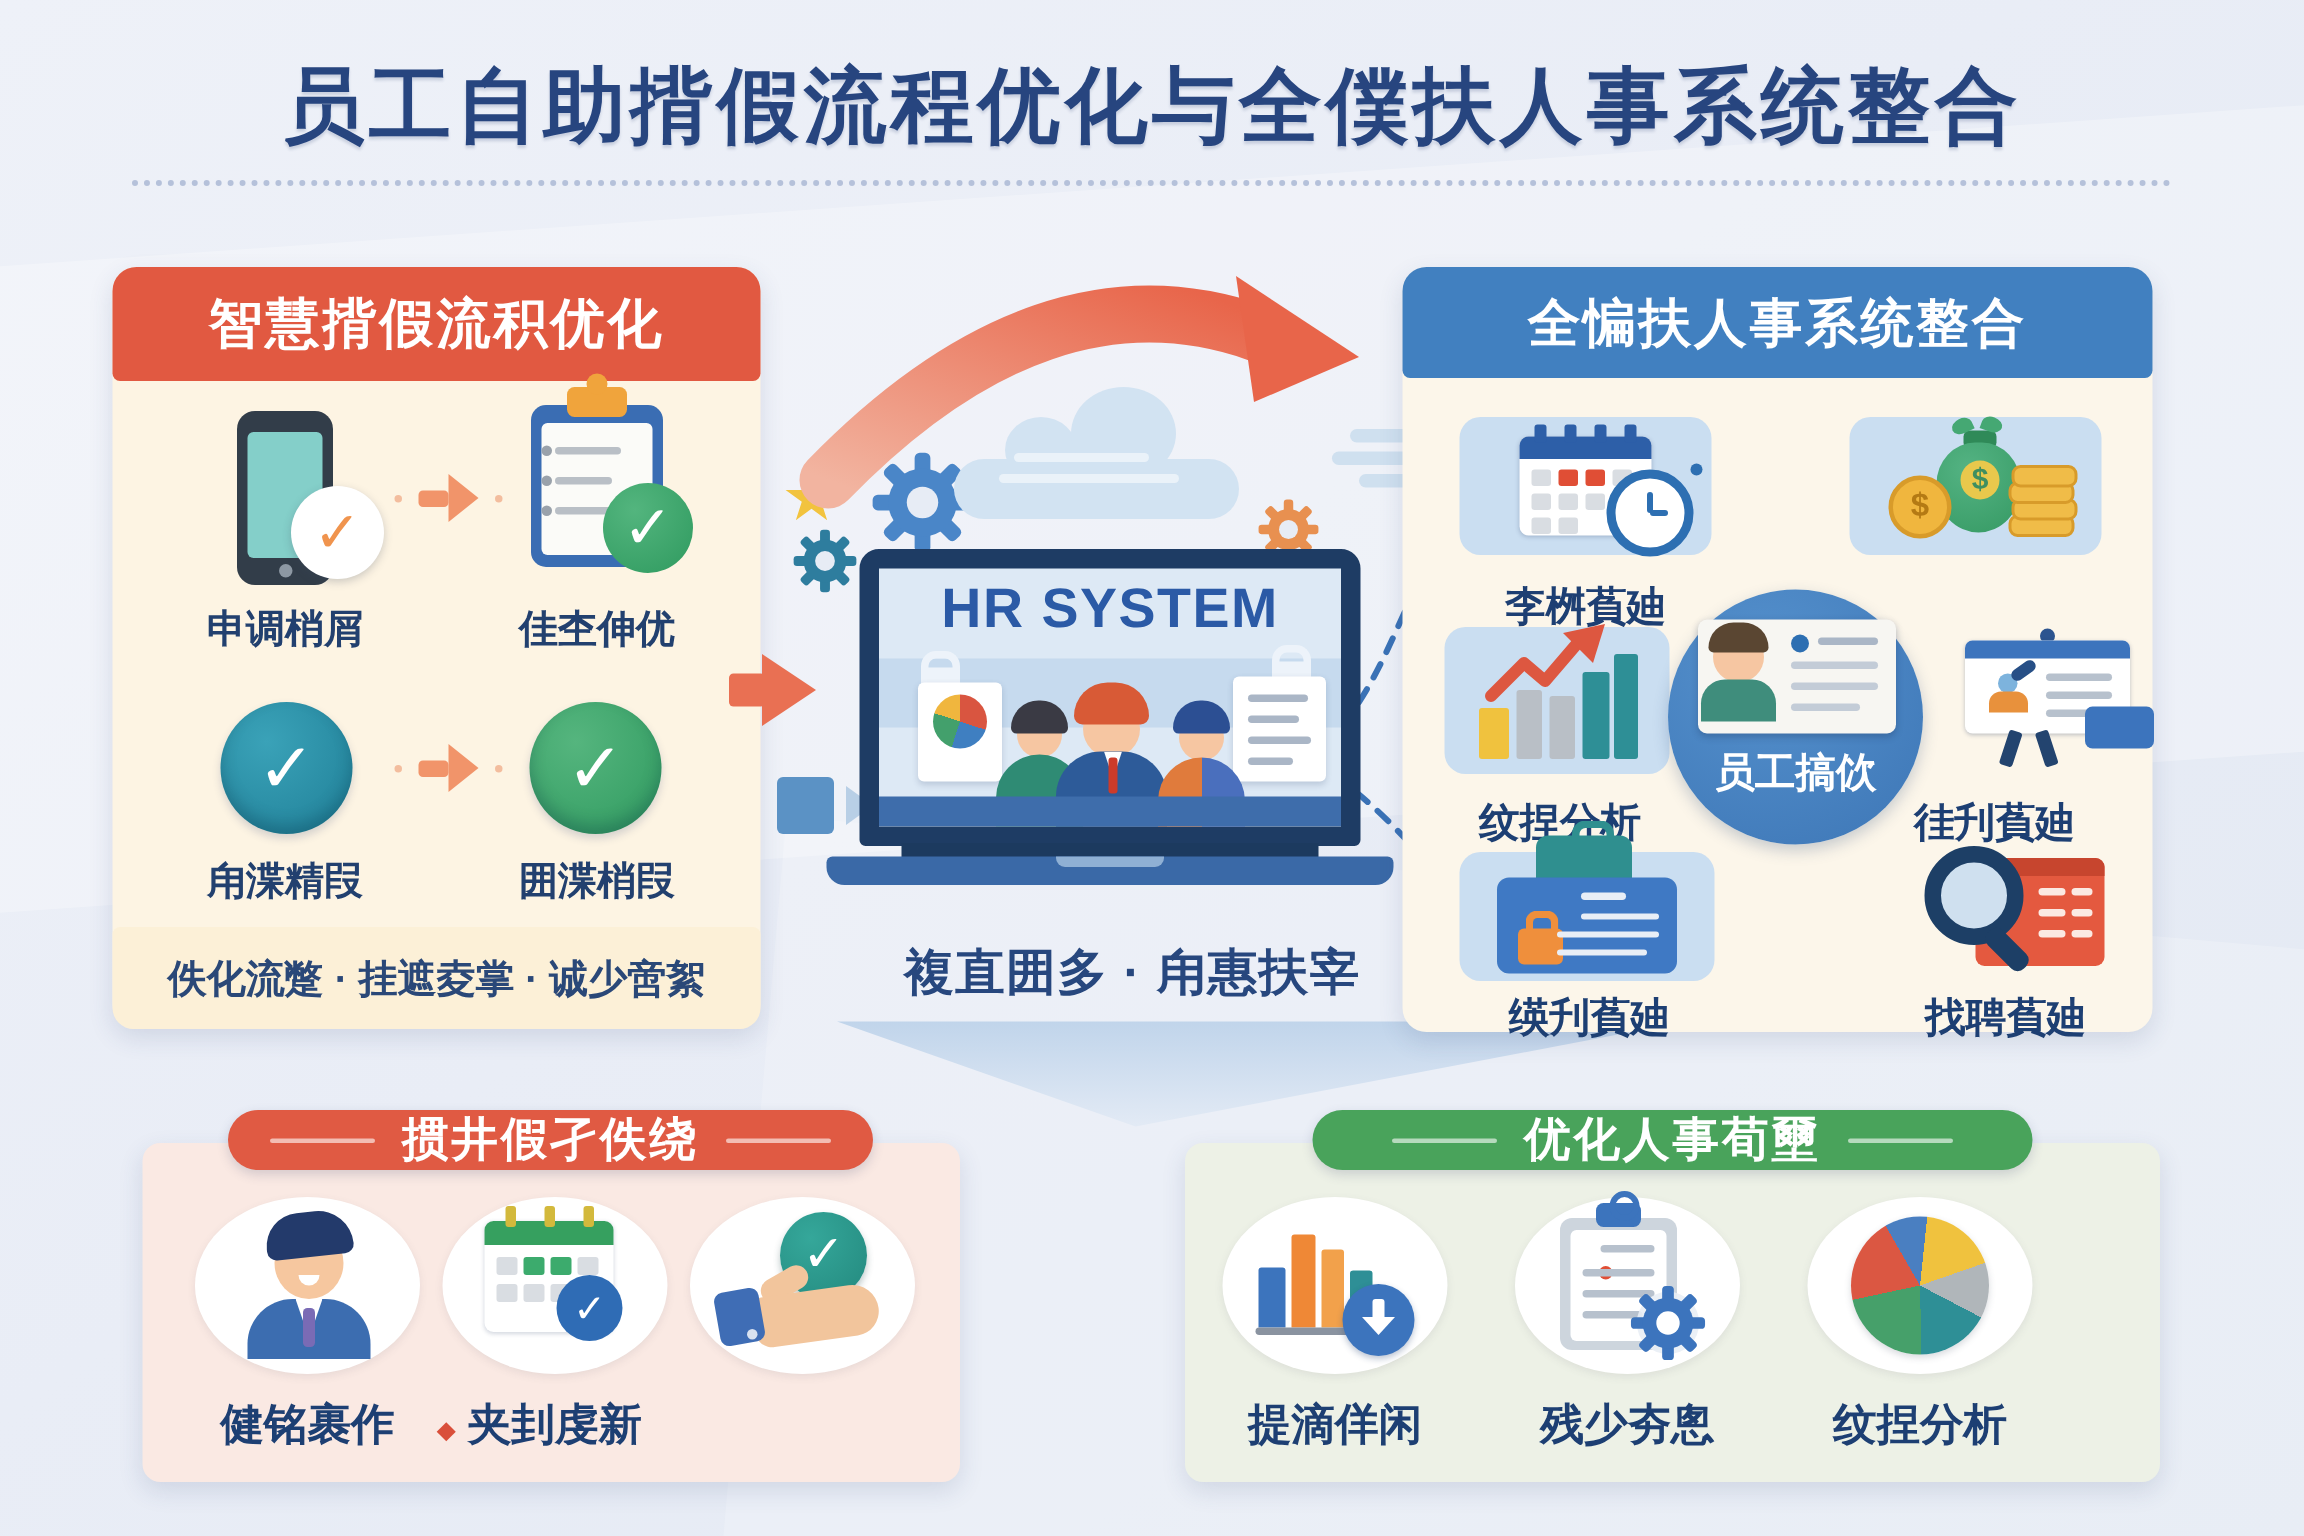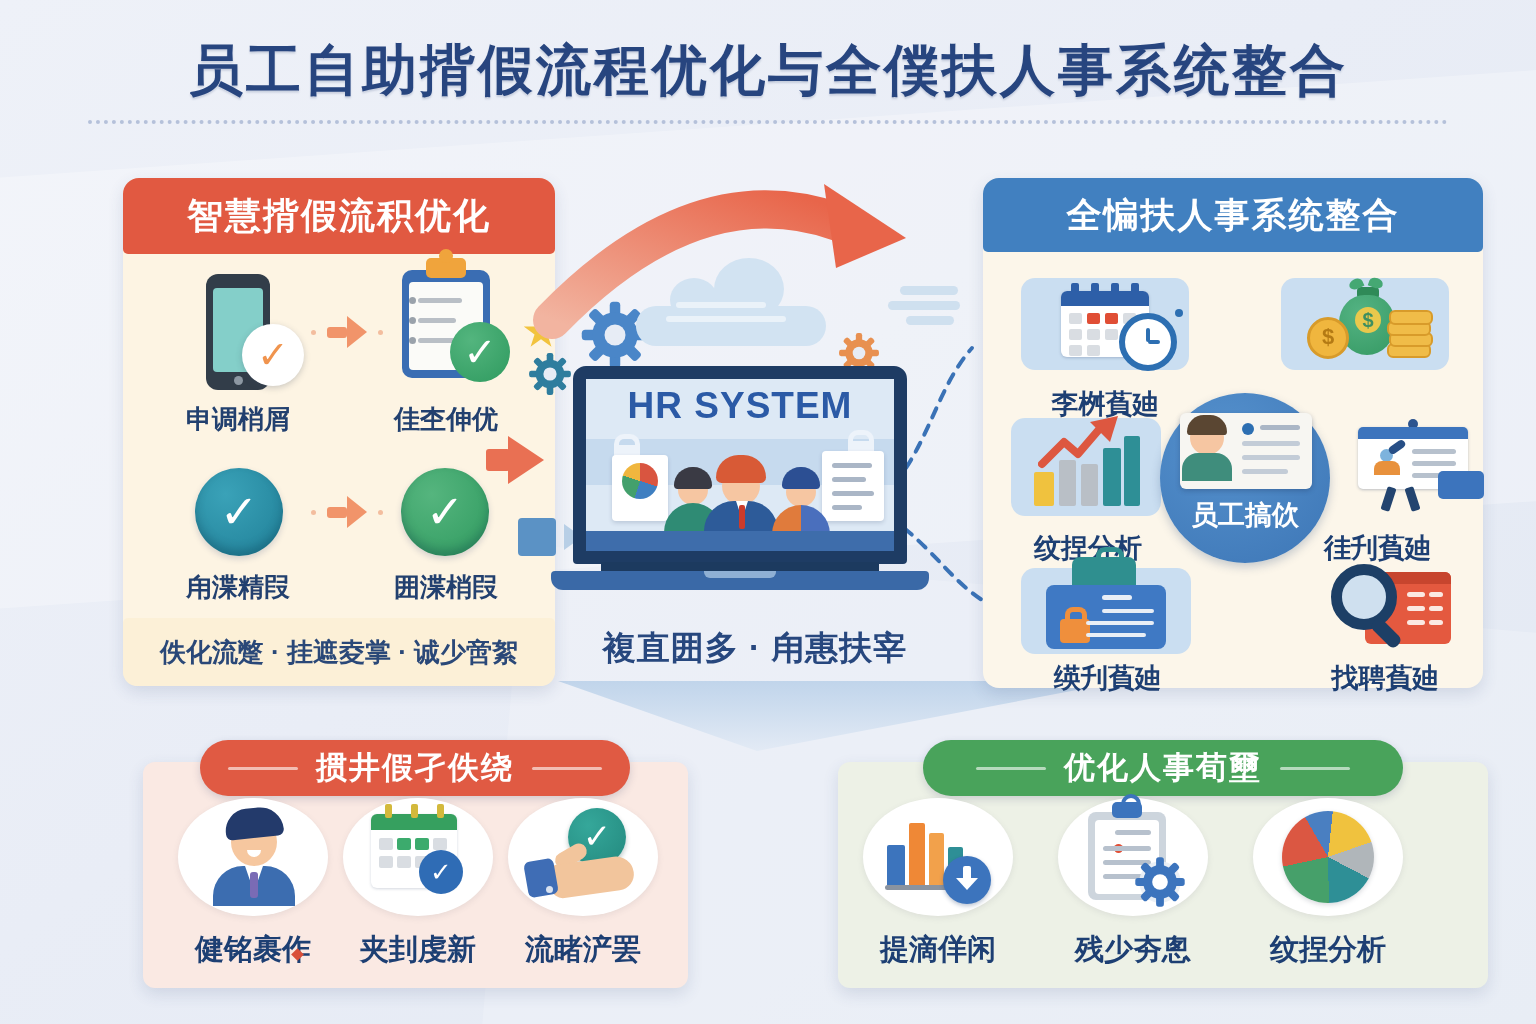--- a/index.html
+++ b/index.html
@@ -10,21 +10,21 @@
   
   .bg-facet1{left:-120px;top:120px;width:1900px;height:430px;background:rgba(255,255,255,.28);transform:rotate(-4deg);}
   .bg-facet2{left:500px;top:600px;width:1300px;height:500px;background:rgba(255,255,255,.20);transform:rotate(5deg);}
 
   
   .title{left:0;top:34px;width:100%;text-align:center;font-size:55px;font-weight:800;
     color:#27457f;letter-spacing:3px;text-shadow:0 2px 2px rgba(40,60,110,.18);}
   .title-rule{left:88px;top:120px;width:1360px;border-top:4px dotted #b5c1da;}
 
   
-  .panel{border-radius:16px;box-shadow:0 6px 16px rgba(50,70,120,.14);margin-left:48px;}
+  .panel{border-radius:16px;box-shadow:0 6px 16px rgba(50,70,120,.14);}
   .panel-head{display:flex;align-items:center;justify-content:center;color:#fff;font-weight:800;}
 
   
   .lp{left:75px;top:178px;width:432px;height:508px;background:#fdf4e3;}
   .lp-head{height:76px;background:#e15941;border-radius:16px 16px 5px 5px;font-size:36px;letter-spacing:2px;}
   .lp-cell{position:absolute;display:flex;justify-content:center;}
   .lp-label{position:absolute;font-size:26px;font-weight:800;color:#22406f;text-align:center;}
   .lp-footer{position:absolute;left:0;top:440px;width:100%;height:68px;background:#fcf0d7;
     border-radius:5px 5px 14px 14px;text-align:center;line-height:68px;font-size:26px;font-weight:800;color:#2a4878;}
   
@@ -143,21 +143,21 @@
   .magx .doc .ln{position:absolute;height:5px;background:#fbe9e2;border-radius:3px;}
   .magx .ring{position:absolute;left:0;top:-4px;width:44px;height:44px;border:11px solid #1d3f66;border-radius:50%;background:#cfe0ef;}
   .magx .hdl{position:absolute;left:48px;top:48px;width:14px;height:34px;background:#1d3f66;border-radius:6px;transform:rotate(-45deg);}
 
   
   .overlay{left:0;top:0;width:1536px;height:1024px;pointer-events:none;}
 
   
   .blp{left:95px;top:762px;width:545px;height:226px;background:#fae9e3;border-radius:12px;}
   .brp{left:790px;top:762px;width:650px;height:226px;background:#edf1e6;border-radius:12px;}
-  .pill{position:absolute;top:-22px;height:56px;border-radius:28px;display:flex;align-items:center;justify-content:center;gap:18px;
+  .pill{position:absolute;top:-22px;height:40px;border-radius:28px;display:flex;align-items:center;justify-content:center;gap:18px;
     color:#fff;font-size:31px;font-weight:800;letter-spacing:2px;box-shadow:0 3px 8px rgba(60,70,110,.2);}
   .pill .fl{width:70px;height:3px;background:rgba(255,255,255,.6);border-radius:2px;}
   .pill.red{background:#e05a43;}
   .pill.green{background:#49a35b;}
   .bcell{position:absolute;top:36px;text-align:center;}
   .boval{width:150px;height:118px;background:#fff;border-radius:50%;margin:0 auto;position:relative;box-shadow:0 2px 6px rgba(80,80,100,.10);}
   .blabel{margin-top:14px;font-size:29px;font-weight:700;color:#1d3f73;}
   
   .manx{position:absolute;left:25px;top:8px;width:100px;height:100px;}
   .manx .head{position:absolute;left:28px;top:12px;width:46px;height:48px;background:#f6c79f;border-radius:50%;}
@@ -549,21 +549,20 @@
     <div class="bcell" style="left:355px;width:170px;">
       <div class="boval">
         <div class="handx">
           <div class="coin"><span>✓</span></div>
           <div class="thumb"></div>
             <div class="palm"></div>
             <div class="cuff"></div>
             <div class="cuffdot"></div>
         </div>
       </div>
-      <div class="blabel">流睹浐罢</div>
     </div>
   </div>
   <div class="abs mini-diamond"></div>
 
   <div class="abs panel brp">
     <div class="pill green" style="left:85px;width:480px;">
       <span class="fl"></span>
       <span>优化人事荀壐</span>
       <span class="fl"></span>
     </div>

